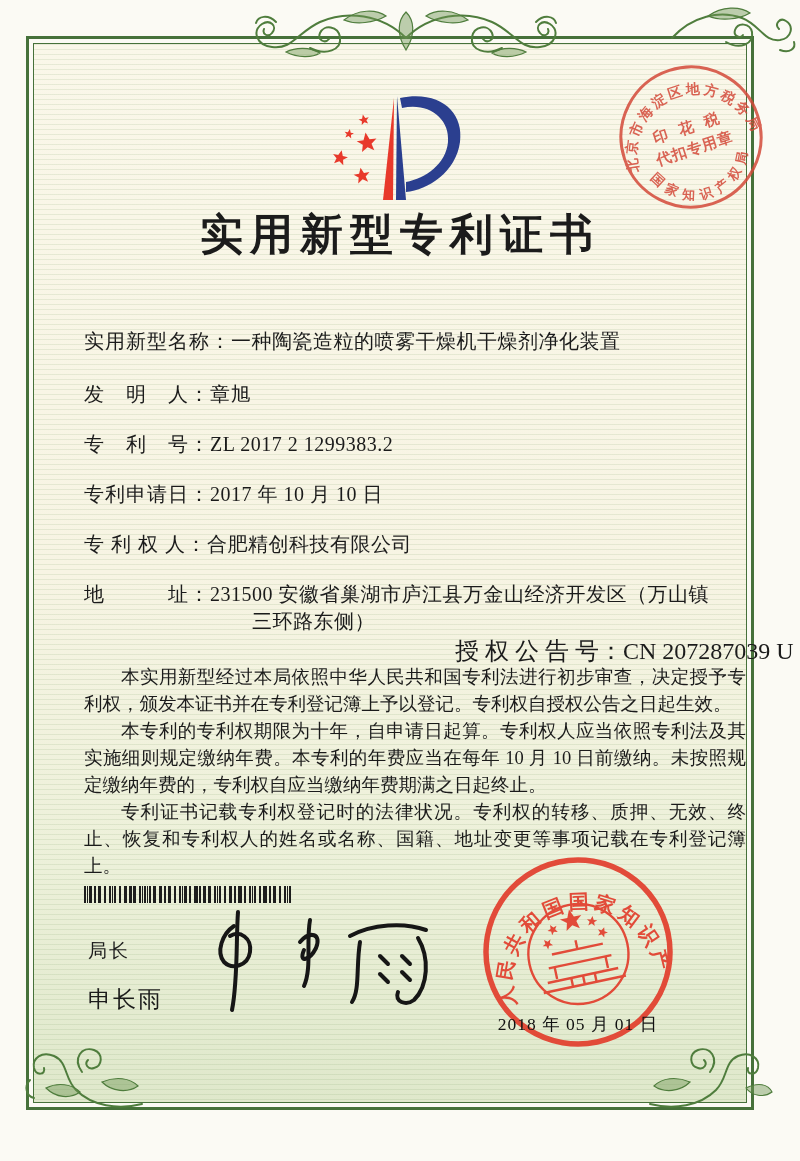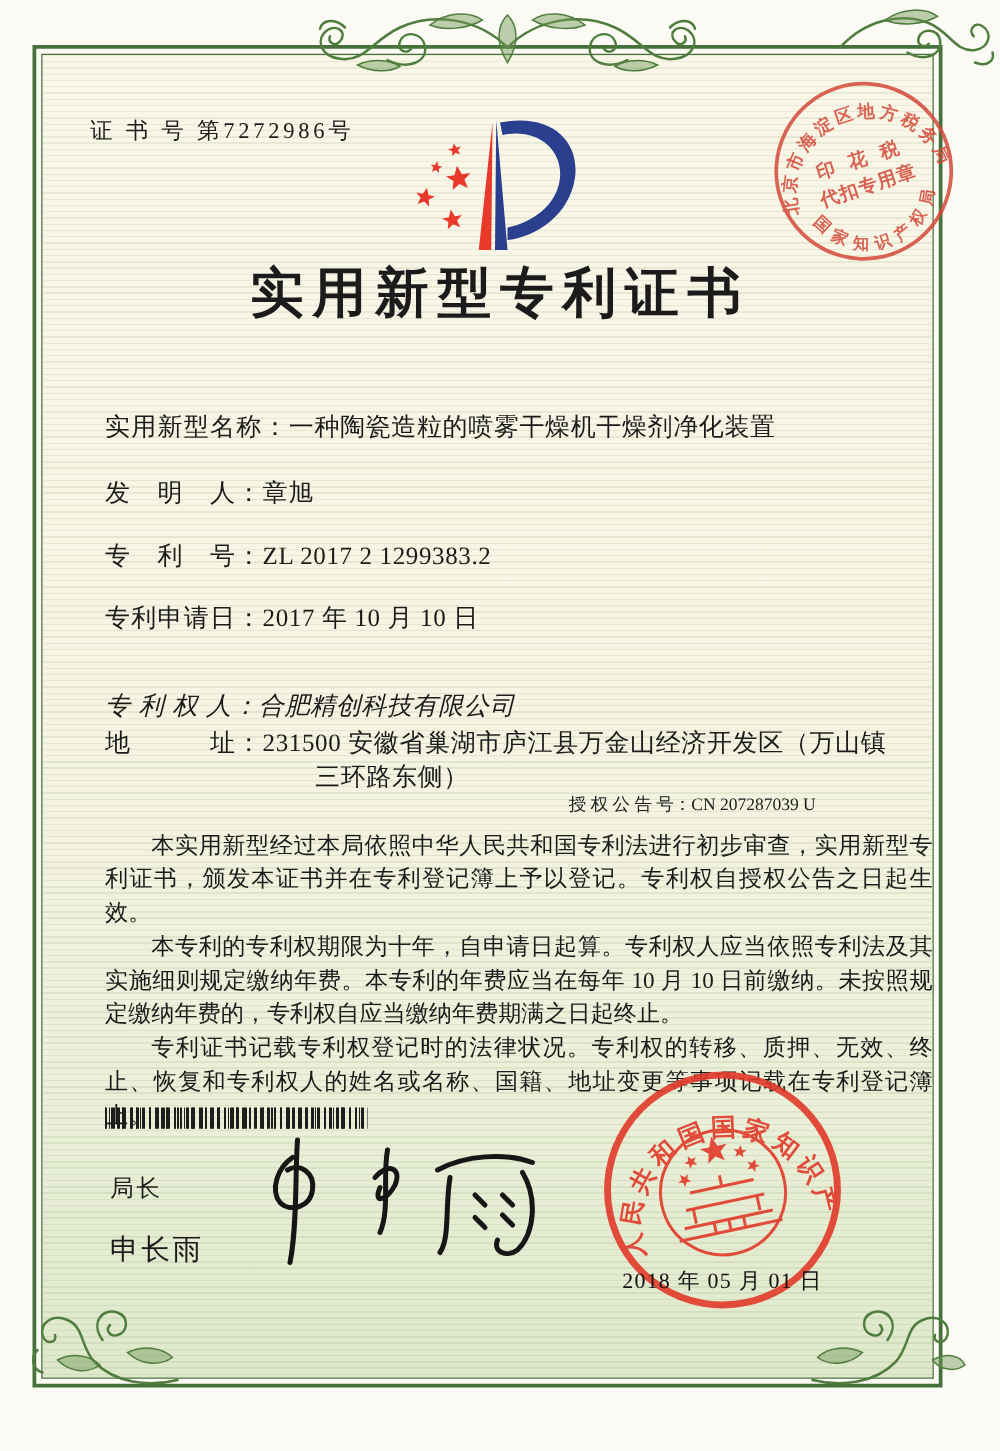--- a/index.html
+++ b/index.html
@@ -50,21 +50,21 @@
   .seal .star{fill:#e23a29;}
   .seal-date{
     position:absolute;left:478px;top:1012px;width:200px;text-align:center;
     font-size:17.5px;letter-spacing:1px;color:#111;
   }
 
   
   .row{position:absolute;left:84px;font-size:20px;white-space:nowrap;}
   .row .lab{letter-spacing:1px;}
   .row .val{letter-spacing:0.5px;}
-  .row-grant-no{position:absolute;left:455px;font-size:14px;white-space:nowrap;}
+  .row-grant-no{position:absolute;left:455px;font-size:24px;white-space:nowrap;}
 
   
   .body-text{
     position:absolute;left:84px;top:664px;width:662px;
     font-size:18.5px;line-height:27px;text-align:justify;
   }
   .body-text p{margin:0;text-indent:2em;}
 
   
   .barcode{
@@ -128,21 +128,20 @@
     <path d="M14,34 C8,40 10,50 18,52"></path>
   </svg>
 
   <svg class="orn" style="left:646px;top:1040px;" width="130" height="78" viewBox="0 0 130 78">
     <path d="M4,64 C28,70 54,66 70,50 C82,38 78,22 92,16 C104,11 114,18 112,28 C110,36 100,35 102,28"></path>
     <path d="M64,32 C74,18 64,6 52,10 C42,14 44,26 52,28 C58,30 62,24 58,20"></path>
     <path class="leaf" d="M44,42 C30,36 16,38 8,46 C18,53 34,52 44,42 Z"></path>
     <path class="leaf" d="M100,48 C112,42 122,44 126,52 C118,58 106,56 100,48 Z"></path>
   </svg>
 
-  <div class="cert-no">证 书 号 第7272986号</div>
 
   <svg class="logo" width="156" height="126" viewBox="0 0 156 126">
     <defs>
       <path id="star" d="M0,-10 L2.9,-3.1 L9.5,-3.1 L4.2,1.2 L5.9,7.9 L0,4 L-5.9,7.9 L-4.2,1.2 L-9.5,-3.1 L-2.9,-3.1 Z"></path>
     </defs>
     <g fill="#e8392b">
       <use href="#star" transform="translate(42,32) scale(0.55) rotate(-12)"></use>
       <use href="#star" transform="translate(27,46) scale(0.50) rotate(10)"></use>
       <use href="#star" transform="translate(45,55) scale(1.05) rotate(-8)"></use>
       <use href="#star" transform="translate(18,70) scale(0.80) rotate(12)"></use>
@@ -178,35 +177,35 @@
   </div>
   <div class="row" style="top:328px;">
     <span class="lab">实用新型名称：</span><span class="val">一种陶瓷造粒的喷雾干燥机干燥剂净化装置</span>
   </div>
   <div class="row" style="top:431px;">
     <span class="lab">专　利　号：</span><span class="val">ZL 2017 2 1299383.2</span>
   </div>
   <div class="row" style="top:481px;">
     <span class="lab">专利申请日：</span><span class="val">2017 年 10 月 10 日</span>
   </div>
-  <div class="row" style="top:551px;font-style:italic;">
+  <div class="row" style="top:531px;">
     <span class="lab">专 利 权 人：</span><span class="val">合肥精创科技有限公司</span>
   </div>
   <div class="row" style="top:581px;">
     <span class="lab">地　　　址：</span><span class="val">231500 安徽省巢湖市庐江县万金山经济开发区（万山镇</span>
   </div>
   <div class="row" style="top:608px;left:252px;">
     <span class="val">三环路东侧）</span>
   </div>
   <div class="row-grant-no" style="top:635px;">
     <span class="lab">授 权 公 告 号：</span><span class="val">CN 207287039 U</span>
   </div>
 
   <div class="body-text">
-    <p>本实用新型经过本局依照中华人民共和国专利法进行初步审查，实用新型专利证书，颁发本证书并在专利登记簿上予以登记。专利权自授权公告之日起生效。</p>
+    <p>本实用新型经过本局依照中华人民共和国专利法进行初步审查，决定授予专利权，颁发本证书并在专利登记簿上予以登记。专利权自授权公告之日起生效。</p>
     <p>本专利的专利权期限为十年，自申请日起算。专利权人应当依照专利法及其实施细则规定缴纳年费。本专利的年费应当在每年 10 月 10 日前缴纳。未按照规定缴纳年费的，专利权自应当缴纳年费期满之日起终止。</p>
     <p>专利证书记载专利权登记时的法律状况。专利权的转移、质押、无效、终止、恢复和专利权人的姓名或名称、国籍、地址变更等事项记载在专利登记簿上。</p>
   </div>
 
   <div class="barcode"></div>
 
   <div class="director-title">局长</div>
   <div class="director-name">申长雨</div>
 
   <svg class="signature" width="280" height="110" viewBox="0 0 280 110">

